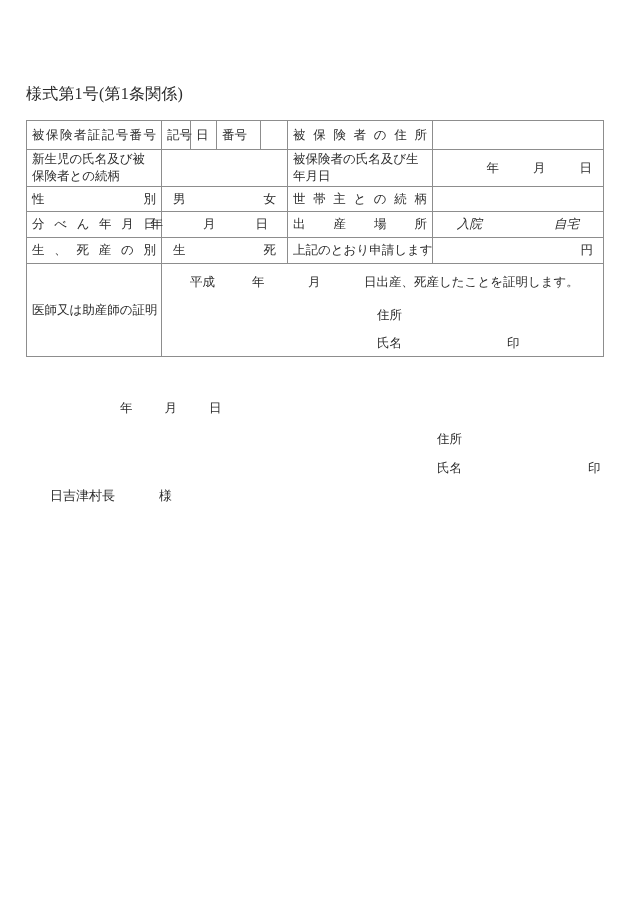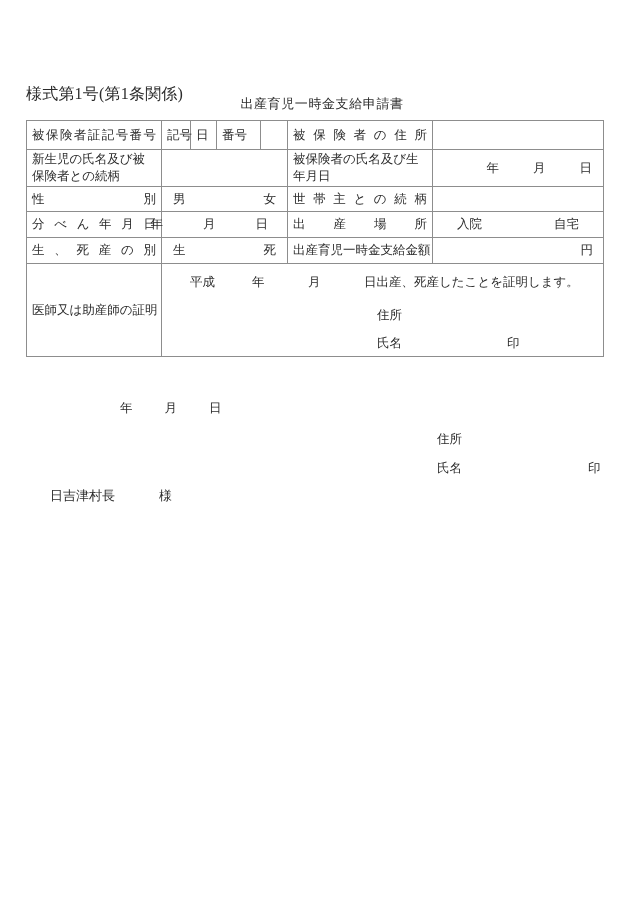--- a/index.html
+++ b/index.html
@@ -91,20 +91,21 @@
   }
   .opt-pair {
     display: flex;
     justify-content: center;
     gap: 78px;
   }
   .opt-pair-wide {
     display: flex;
     justify-content: center;
     gap: 72px;
+    font-style: italic;
   }
 
   
   .two-line { white-space: normal; line-height: 1.3; }
 
   
   .cert-label {
     text-align: right;
     white-space: nowrap;
   }
@@ -189,23 +190,20 @@
     white-space: nowrap;
   }
 </style>
 </head>
 <body>
 
 <div class="page">
 
   <div class="form-no">様式第1号(第1条関係)</div>
 
-  <div class="doc-title">
-    <span class="doc-title-inner">出産育児一時金支給申請書</span>
-  </div>
 
   <table class="form-table">
     <colgroup>
       <col style="width:135px">
       <col style="width:29px">
       <col style="width:26px">
       <col style="width:44px">
       <col style="width:27px">
       <col style="width:145px">
       <col style="width:171px">
@@ -328,21 +326,21 @@
             <span>の</span>
             <span>別</span>
           </span>
         </td>
         <td colspan="4">
           <span class="opt-pair">
             <span>生</span>
             <span>死</span>
           </span>
         </td>
-        <td class="label-cell">出産育児一時金支給金額</td>
+        <td class="label-cell">上記のとおり申請します</td>
         <td class="val-right pad-r">
           <span>円</span>
         </td>
       </tr>
 
       <tr>
         <td class="cert-label">医師又は助産師の証明</td>
         <td class="cert-body" colspan="6">
           <div class="cert-inner">
             <div class="cert-line1">

